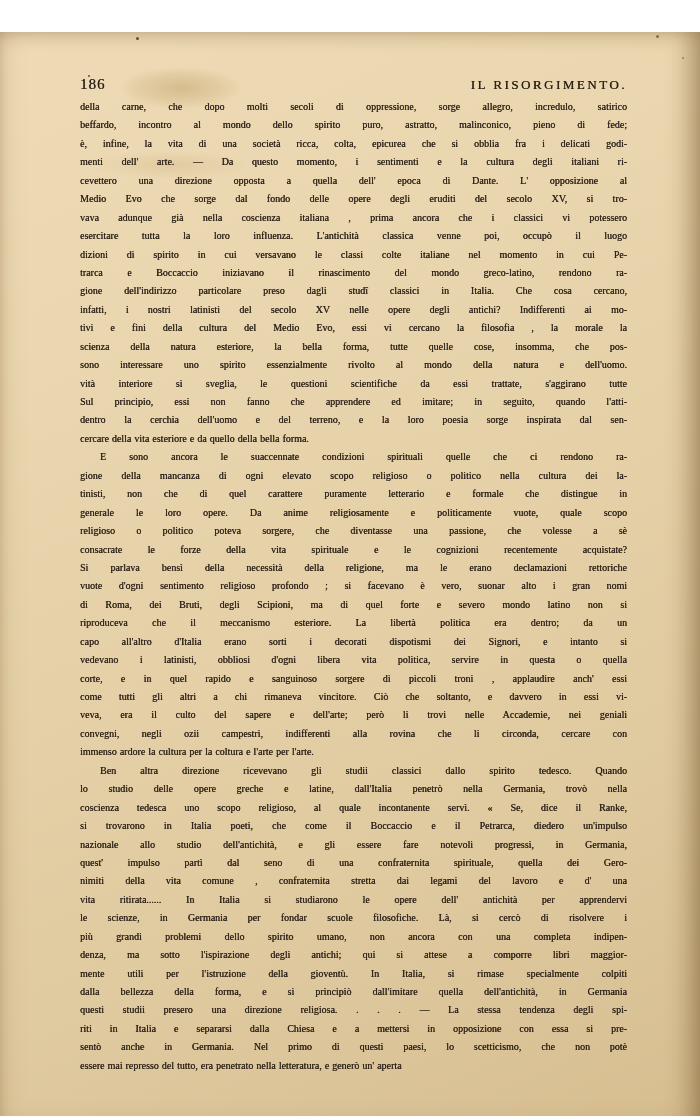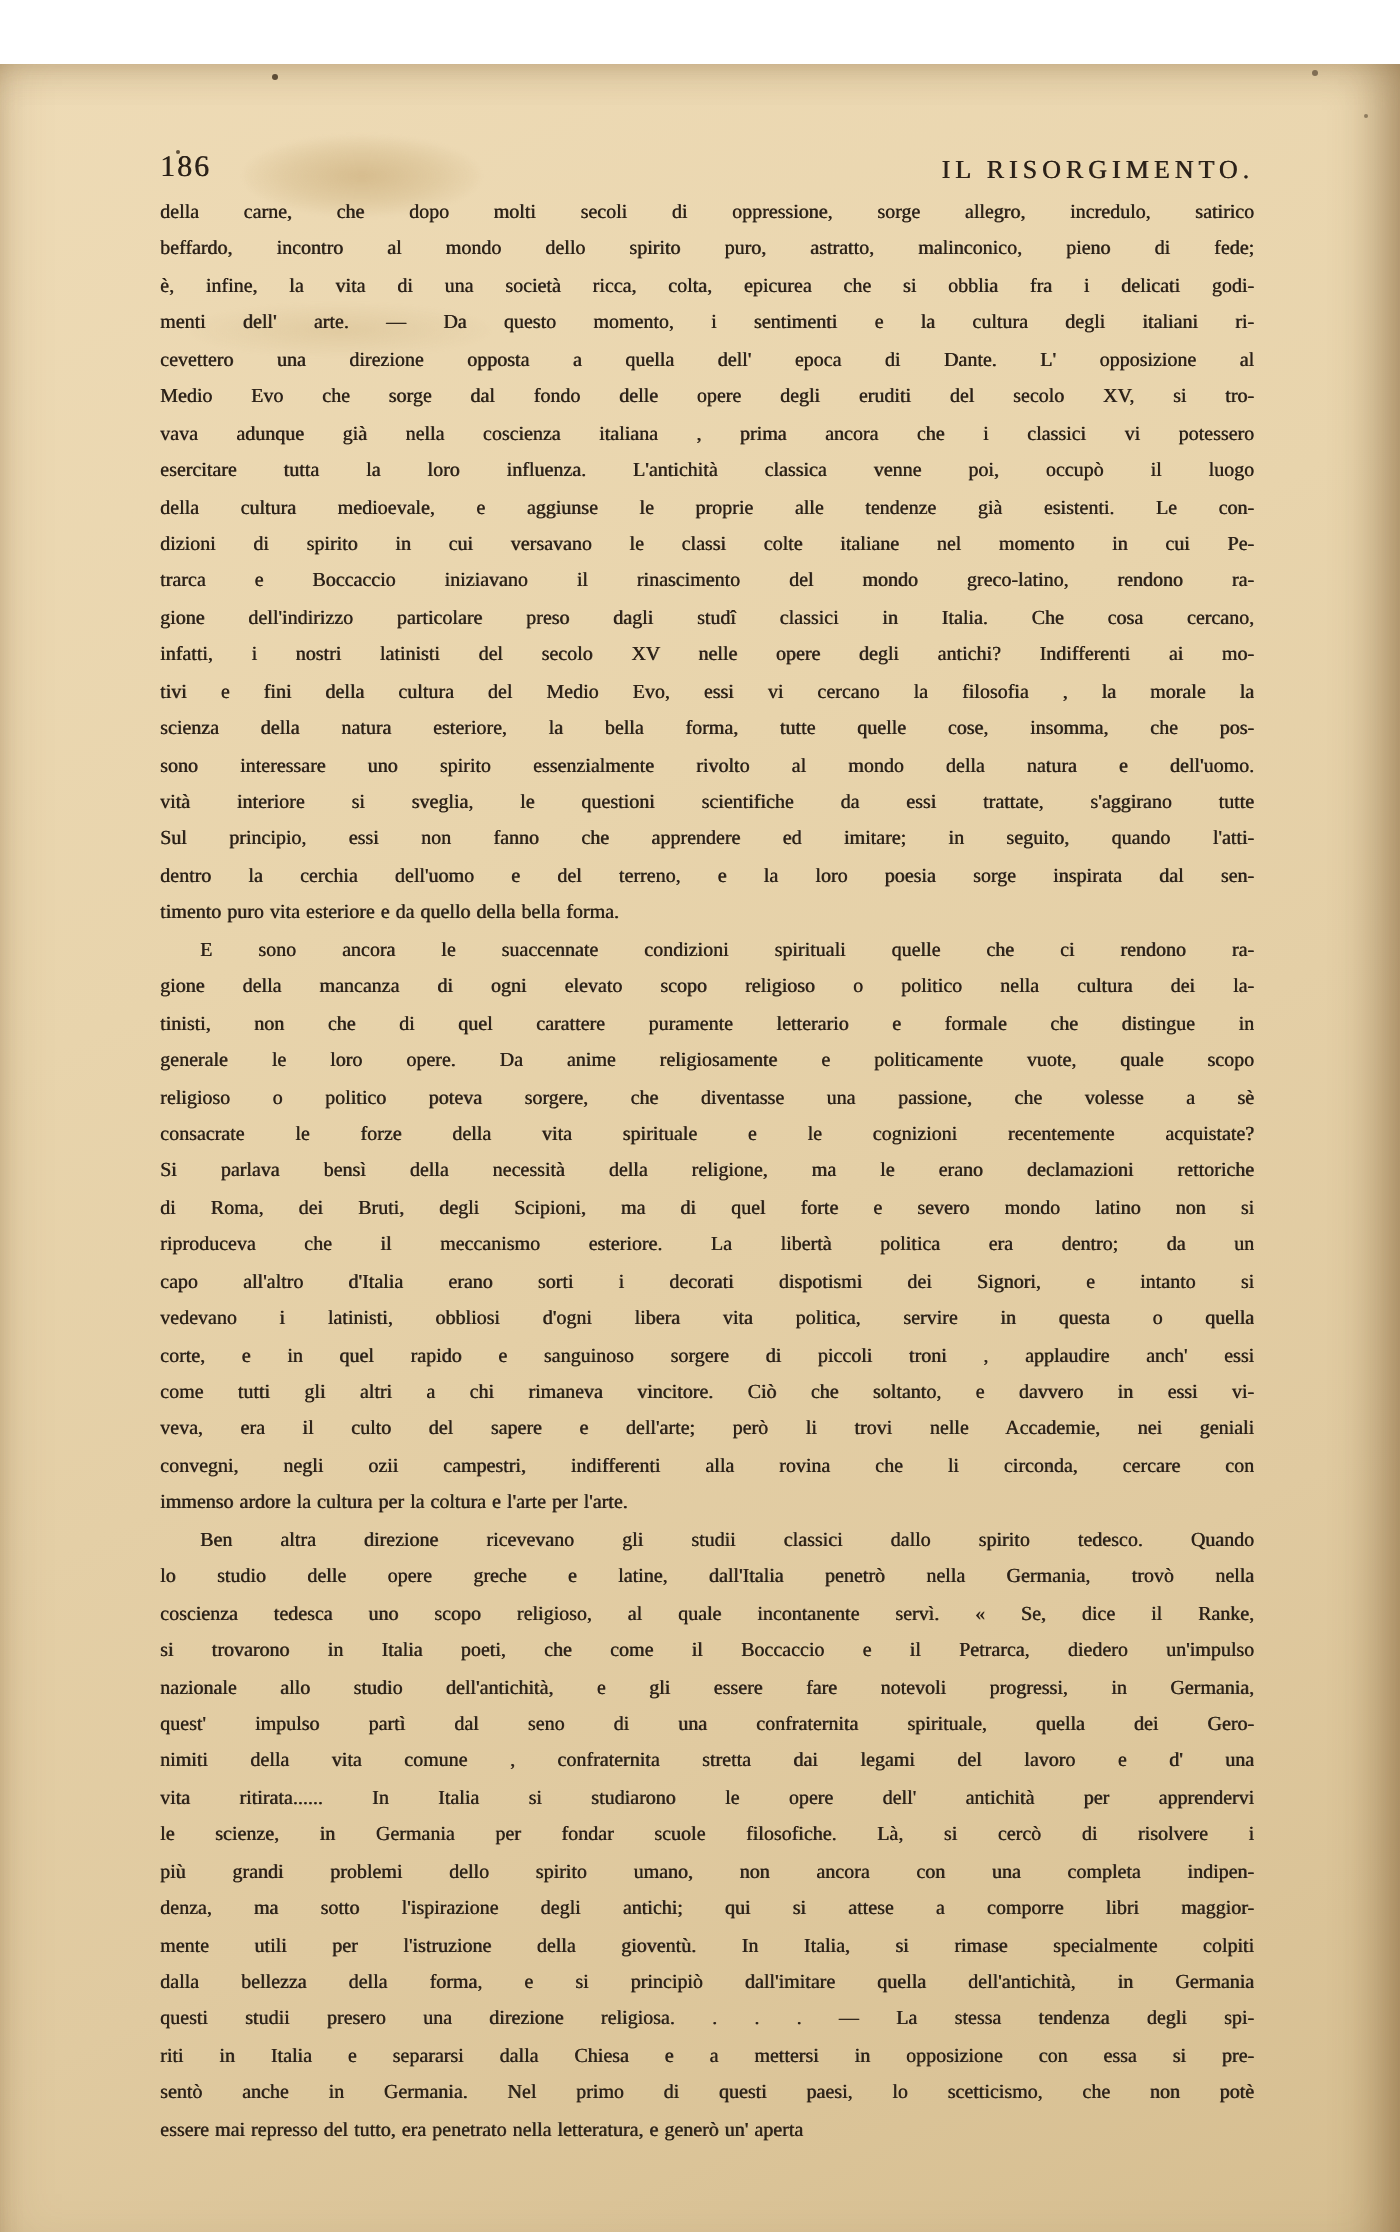--- a/index.html
+++ b/index.html
@@ -132,39 +132,39 @@
 
   <div class="text-block">
       <div class="line">della carne, che dopo molti secoli di oppressione, sorge allegro, incredulo, satirico</div>
       <div class="line">beffardo, incontro al mondo dello spirito puro, astratto, malinconico, pieno di fede;</div>
       <div class="line">è, infine, la vita di una società ricca, colta, epicurea che si obblia fra i delicati godi-</div>
       <div class="line">menti dell' arte. — Da questo momento, i sentimenti e la cultura degli italiani ri-</div>
       <div class="line">cevettero una direzione opposta a quella dell' epoca di Dante. L' opposizione al</div>
       <div class="line">Medio Evo che sorge dal fondo delle opere degli eruditi del secolo XV, si tro-</div>
       <div class="line">vava adunque già nella coscienza italiana , prima ancora che i classici vi potessero</div>
       <div class="line">esercitare tutta la loro influenza. L'antichità classica venne poi, occupò il luogo</div>
-      <div class="line">della cultura medioevale, e aggiunse le proprie alle tendenze già esistenti. Le con-</div>
       <div class="line">dizioni di spirito in cui versavano le classi colte italiane nel momento in cui Pe-</div>
       <div class="line">trarca e Boccaccio iniziavano il rinascimento del mondo greco-latino, rendono ra-</div>
       <div class="line">gione dell'indirizzo particolare preso dagli studî classici in Italia. Che cosa cercano,</div>
       <div class="line">infatti, i nostri latinisti del secolo XV nelle opere degli antichi? Indifferenti ai mo-</div>
       <div class="line">tivi e fini della cultura del Medio Evo, essi vi cercano la filosofia , la morale la</div>
       <div class="line">scienza della natura esteriore, la bella forma, tutte quelle cose, insomma, che pos-</div>
       <div class="line">sono interessare uno spirito essenzialmente rivolto al mondo della natura e dell'uomo.</div>
       <div class="line">vità interiore si sveglia, le questioni scientifiche da essi trattate, s'aggirano tutte</div>
       <div class="line">Sul principio, essi non fanno che apprendere ed imitare; in seguito, quando l'atti-</div>
       <div class="line">dentro la cerchia dell'uomo e del terreno, e la loro poesia sorge inspirata dal sen-</div>
-      <div class="line para-end">timento puro vita esteriore e da quello della bella forma.</div>
+      <div class="line para-end">cercare della vita esteriore e da quello della bella forma.</div>
       <div class="line indent">E sono ancora le suaccennate condizioni spirituali quelle che ci rendono ra-</div>
       <div class="line">gione della mancanza di ogni elevato scopo religioso o politico nella cultura dei la-</div>
       <div class="line">tinisti, non che di quel carattere puramente letterario e formale che distingue in</div>
       <div class="line">generale le loro opere. Da anime religiosamente e politicamente vuote, quale scopo</div>
       <div class="line">religioso o politico poteva sorgere, che diventasse una passione, che volesse a sè</div>
       <div class="line">consacrate le forze della vita spirituale e le cognizioni recentemente acquistate?</div>
       <div class="line">Si parlava bensì della necessità della religione, ma le erano declamazioni rettoriche</div>
+      <div class="line">vuote d'ogni sentimento religioso profondo ; si facevano è vero, suonar alto i gran nomi</div>
       <div class="line">di Roma, dei Bruti, degli Scipioni, ma di quel forte e severo mondo latino non si</div>
       <div class="line">riproduceva che il meccanismo esteriore. La libertà politica era dentro; da un</div>
       <div class="line">capo all'altro d'Italia erano sorti i decorati dispotismi dei Signori, e intanto si</div>
       <div class="line">vedevano i latinisti, obbliosi d'ogni libera vita politica, servire in questa o quella</div>
       <div class="line">corte, e in quel rapido e sanguinoso sorgere di piccoli troni , applaudire anch' essi</div>
       <div class="line">come tutti gli altri a chi rimaneva vincitore. Ciò che soltanto, e davvero in essi vi-</div>
       <div class="line">veva, era il culto del sapere e dell'arte; però li trovi nelle Accademie, nei geniali</div>
       <div class="line">convegni, negli ozii campestri, indifferenti alla rovina che li circonda, cercare con</div>
       <div class="line para-end">immenso ardore la cultura per la coltura e l'arte per l'arte.</div>
       <div class="line indent">Ben altra direzione ricevevano gli studii classici dallo spirito tedesco. Quando</div>

